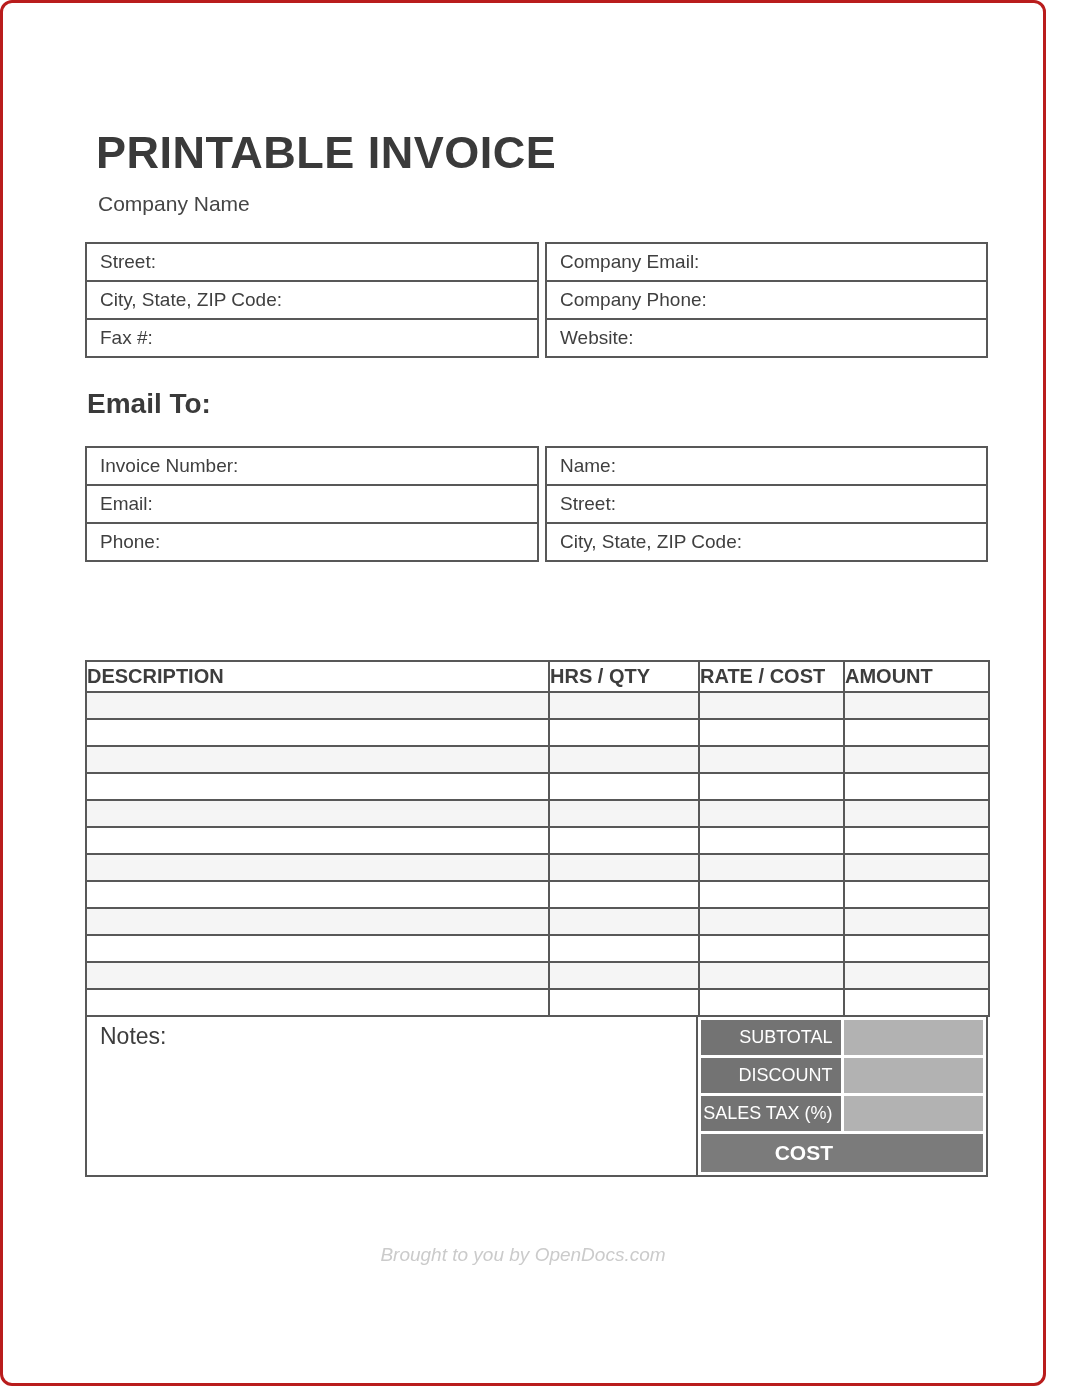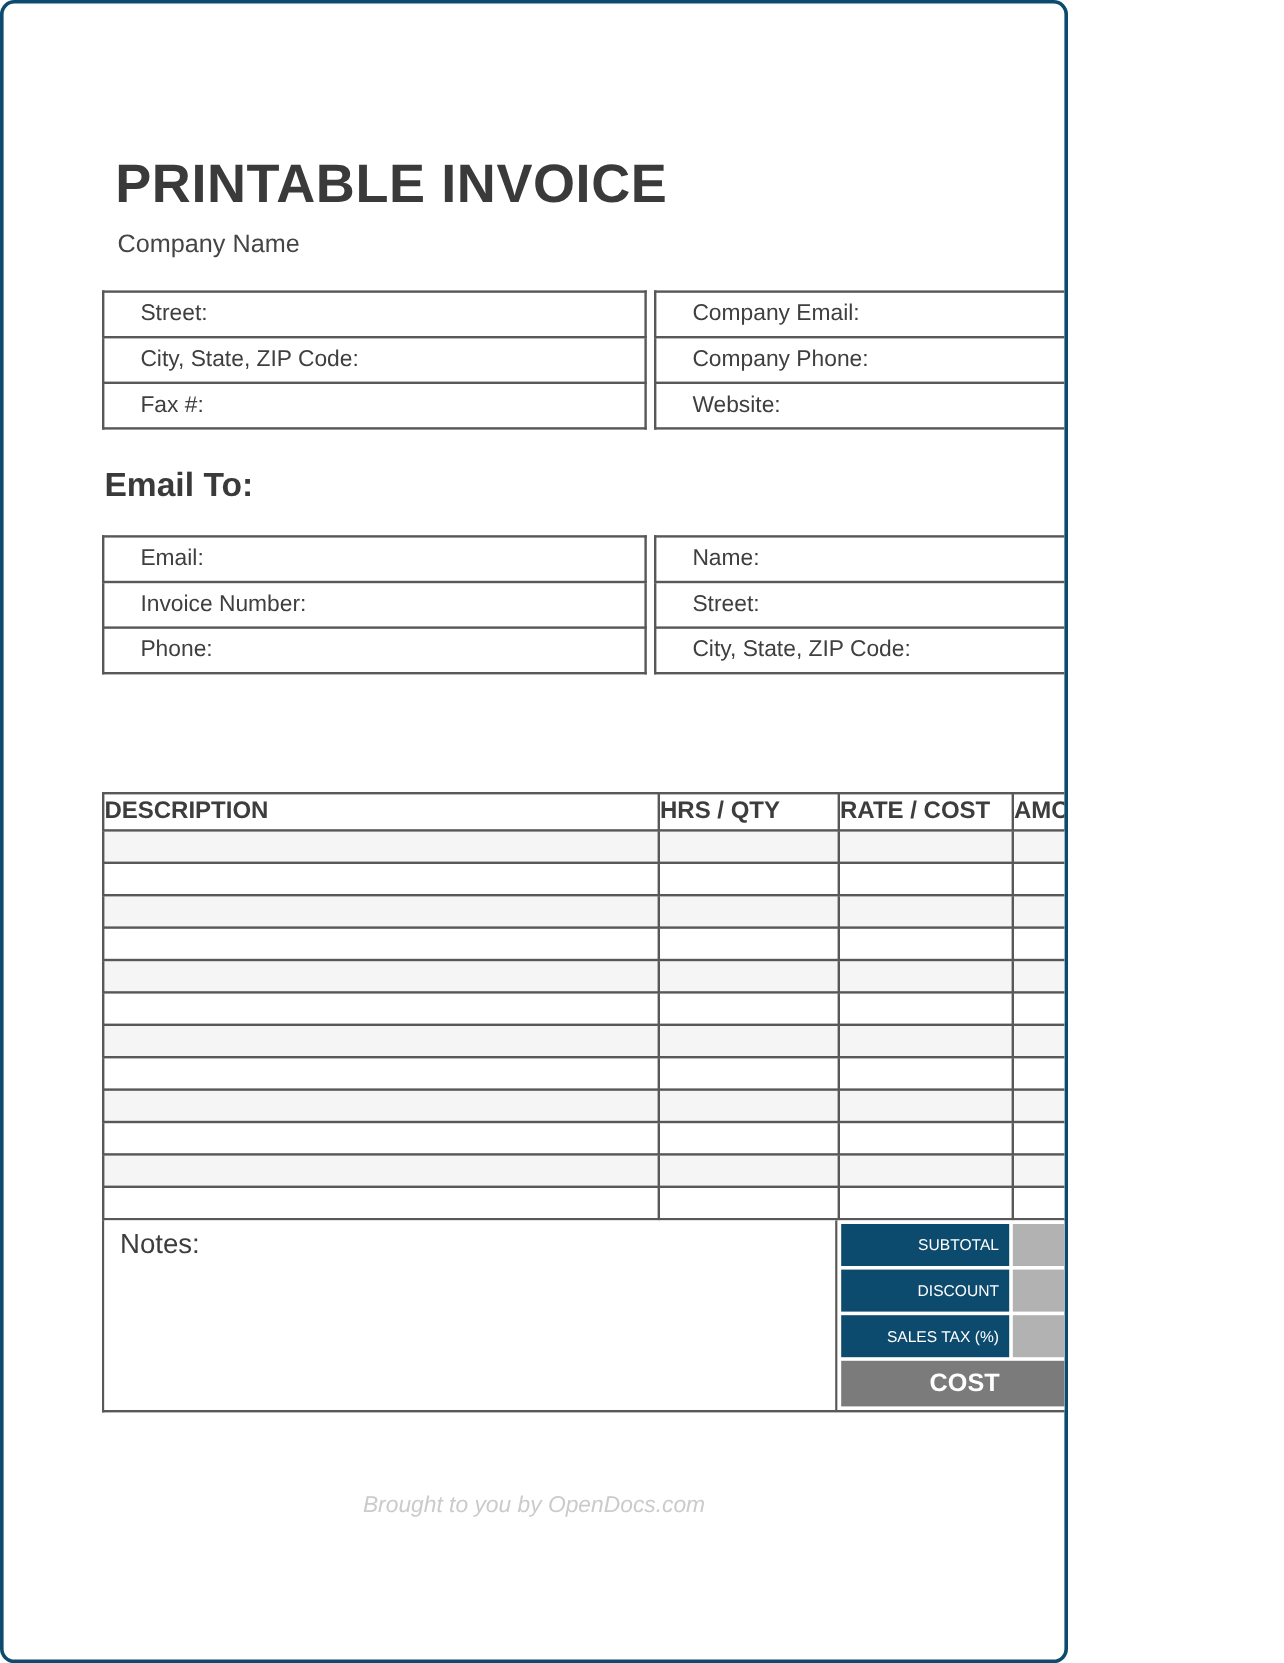--- a/index.html
+++ b/index.html
@@ -3,24 +3,24 @@
 <meta charset="utf-8">
 <style>
   * { margin: 0; padding: 0; box-sizing: border-box; }
   html, body { background: #ffffff; }
   body {
     font-family: "Liberation Sans", "DejaVu Sans", sans-serif;
     color: #3f3f3f;
     width: 1070px;
   }
   .page {
-    width: 890px;
+    width: 1046px;
     height: 1386px;
     background: #ffffff;
-    border: 3px solid #0c4a6e;
+    border: 3px solid #b91c1c;
     border-radius: 12px;
     overflow: hidden;
     position: relative;
   }
   .page-title {
     margin: 126px 0 0 93px;
     font-size: 45px;
     font-weight: bold;
     letter-spacing: 0.5px;
     color: #3a3a3a;
@@ -38,21 +38,21 @@
     gap: 6px;
   }
   table.info-table {
     border-collapse: collapse;
   }
   table.info-table.left-col  { width: 454px; }
   table.info-table.right-col { width: 443px; }
   table.info-table td {
     border: 2px solid #585858;
     height: 38px;
-    padding-left: 30px;
+    padding-left: 13px;
     font-size: 19px;
     color: #3f3f3f;
     vertical-align: middle;
   }
   .bill-to-heading {
     margin: 30px 0 0 84px;
     font-size: 28px;
     font-weight: bold;
     color: #3a3a3a;
   }
@@ -97,23 +97,23 @@
   .totals-grid {
     flex: 1;
     display: grid;
     grid-template-columns: 1fr 1fr;
     grid-template-rows: 1fr 1fr 1fr 1.08fr;
     gap: 3px;
     padding: 3px;
     background: #ffffff;
   }
   .t-label {
-    background: #0c4a6e;
+    background: #737373;
     color: #ffffff;
-    font-size: 13px;
+    font-size: 18px;
     display: flex;
     align-items: center;
     justify-content: flex-end;
     padding-right: 8px;
     white-space: nowrap;
   }
   .t-value { background: #b2b2b2; }
   .t-total {
     grid-column: 1 / span 2;
     background: #7b7b7b;
@@ -181,24 +181,24 @@
       </tbody>
     </table>
   </div>
 
   <h2 class="bill-to-heading">Email To:</h2>
 
   <div class="two-col-tables">
     <table class="info-table left-col">
       <tbody>
         <tr>
+            <td>Invoice Number:</td>
+          </tr>
+        <tr>
             <td>Email:</td>
-          </tr>
-        <tr>
-            <td>Invoice Number:</td>
           </tr>
         <tr>
             <td>Phone:</td>
           </tr>
       </tbody>
     </table>
     <table class="info-table right-col">
       <tbody>
         <tr>
             <td>Name:</td>

